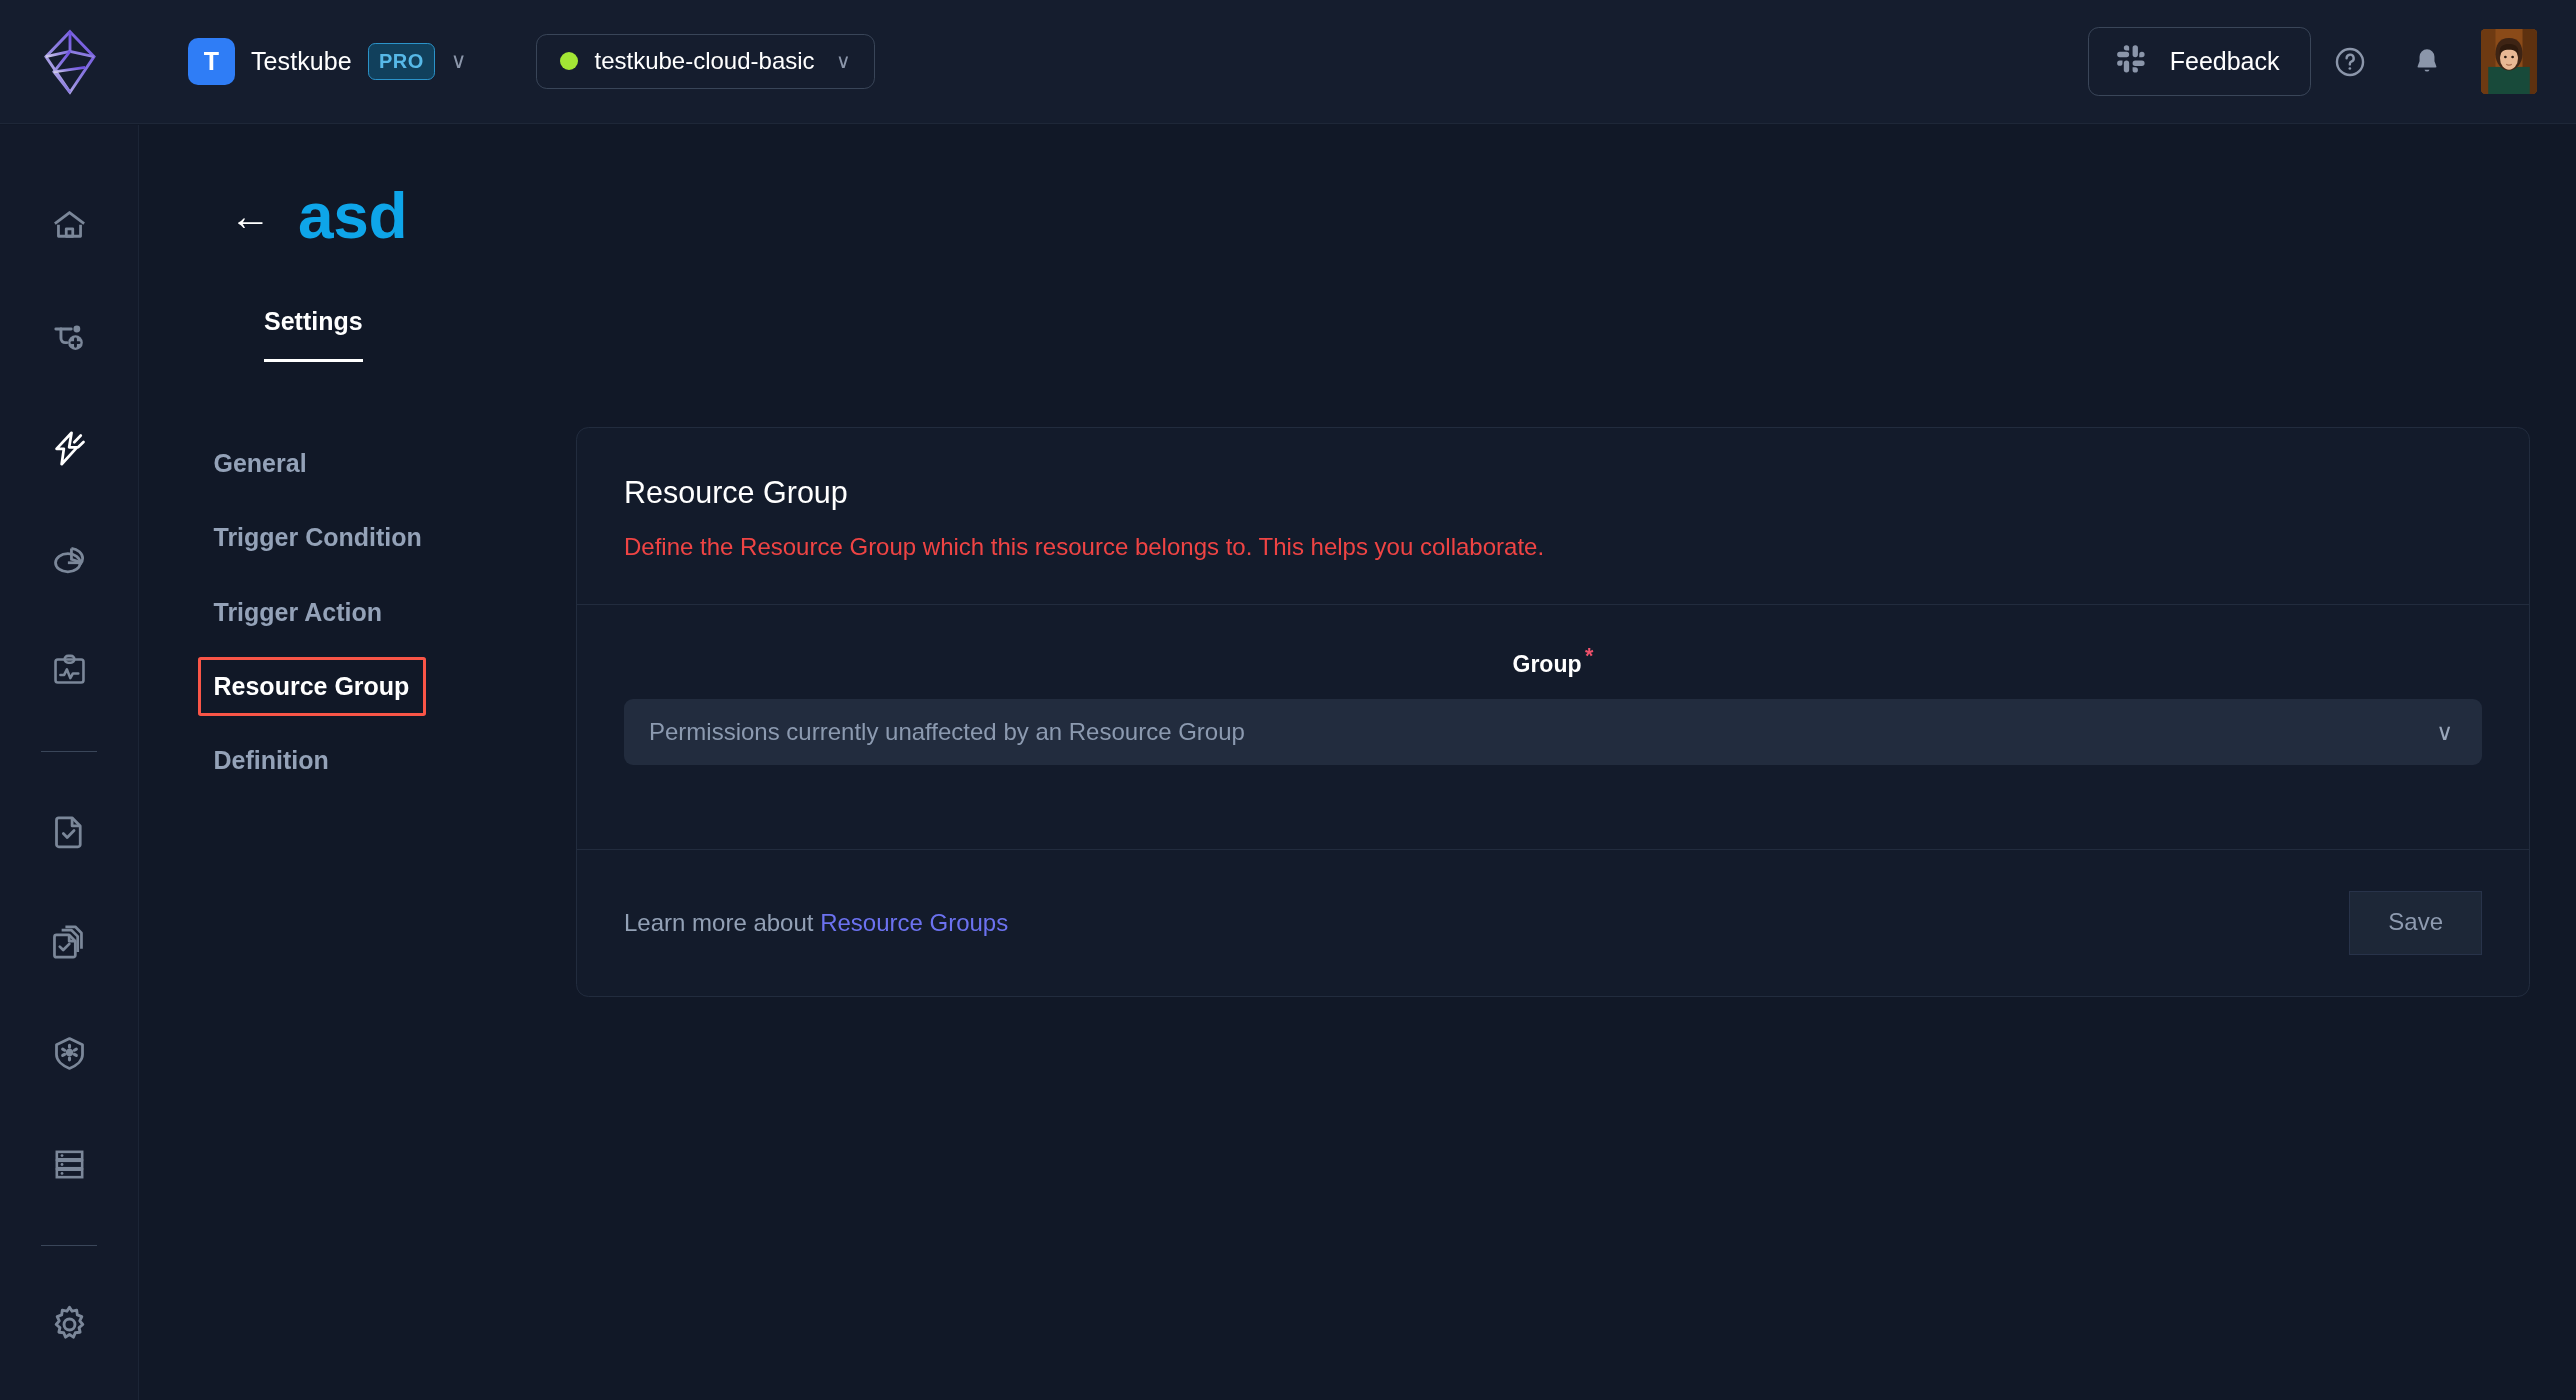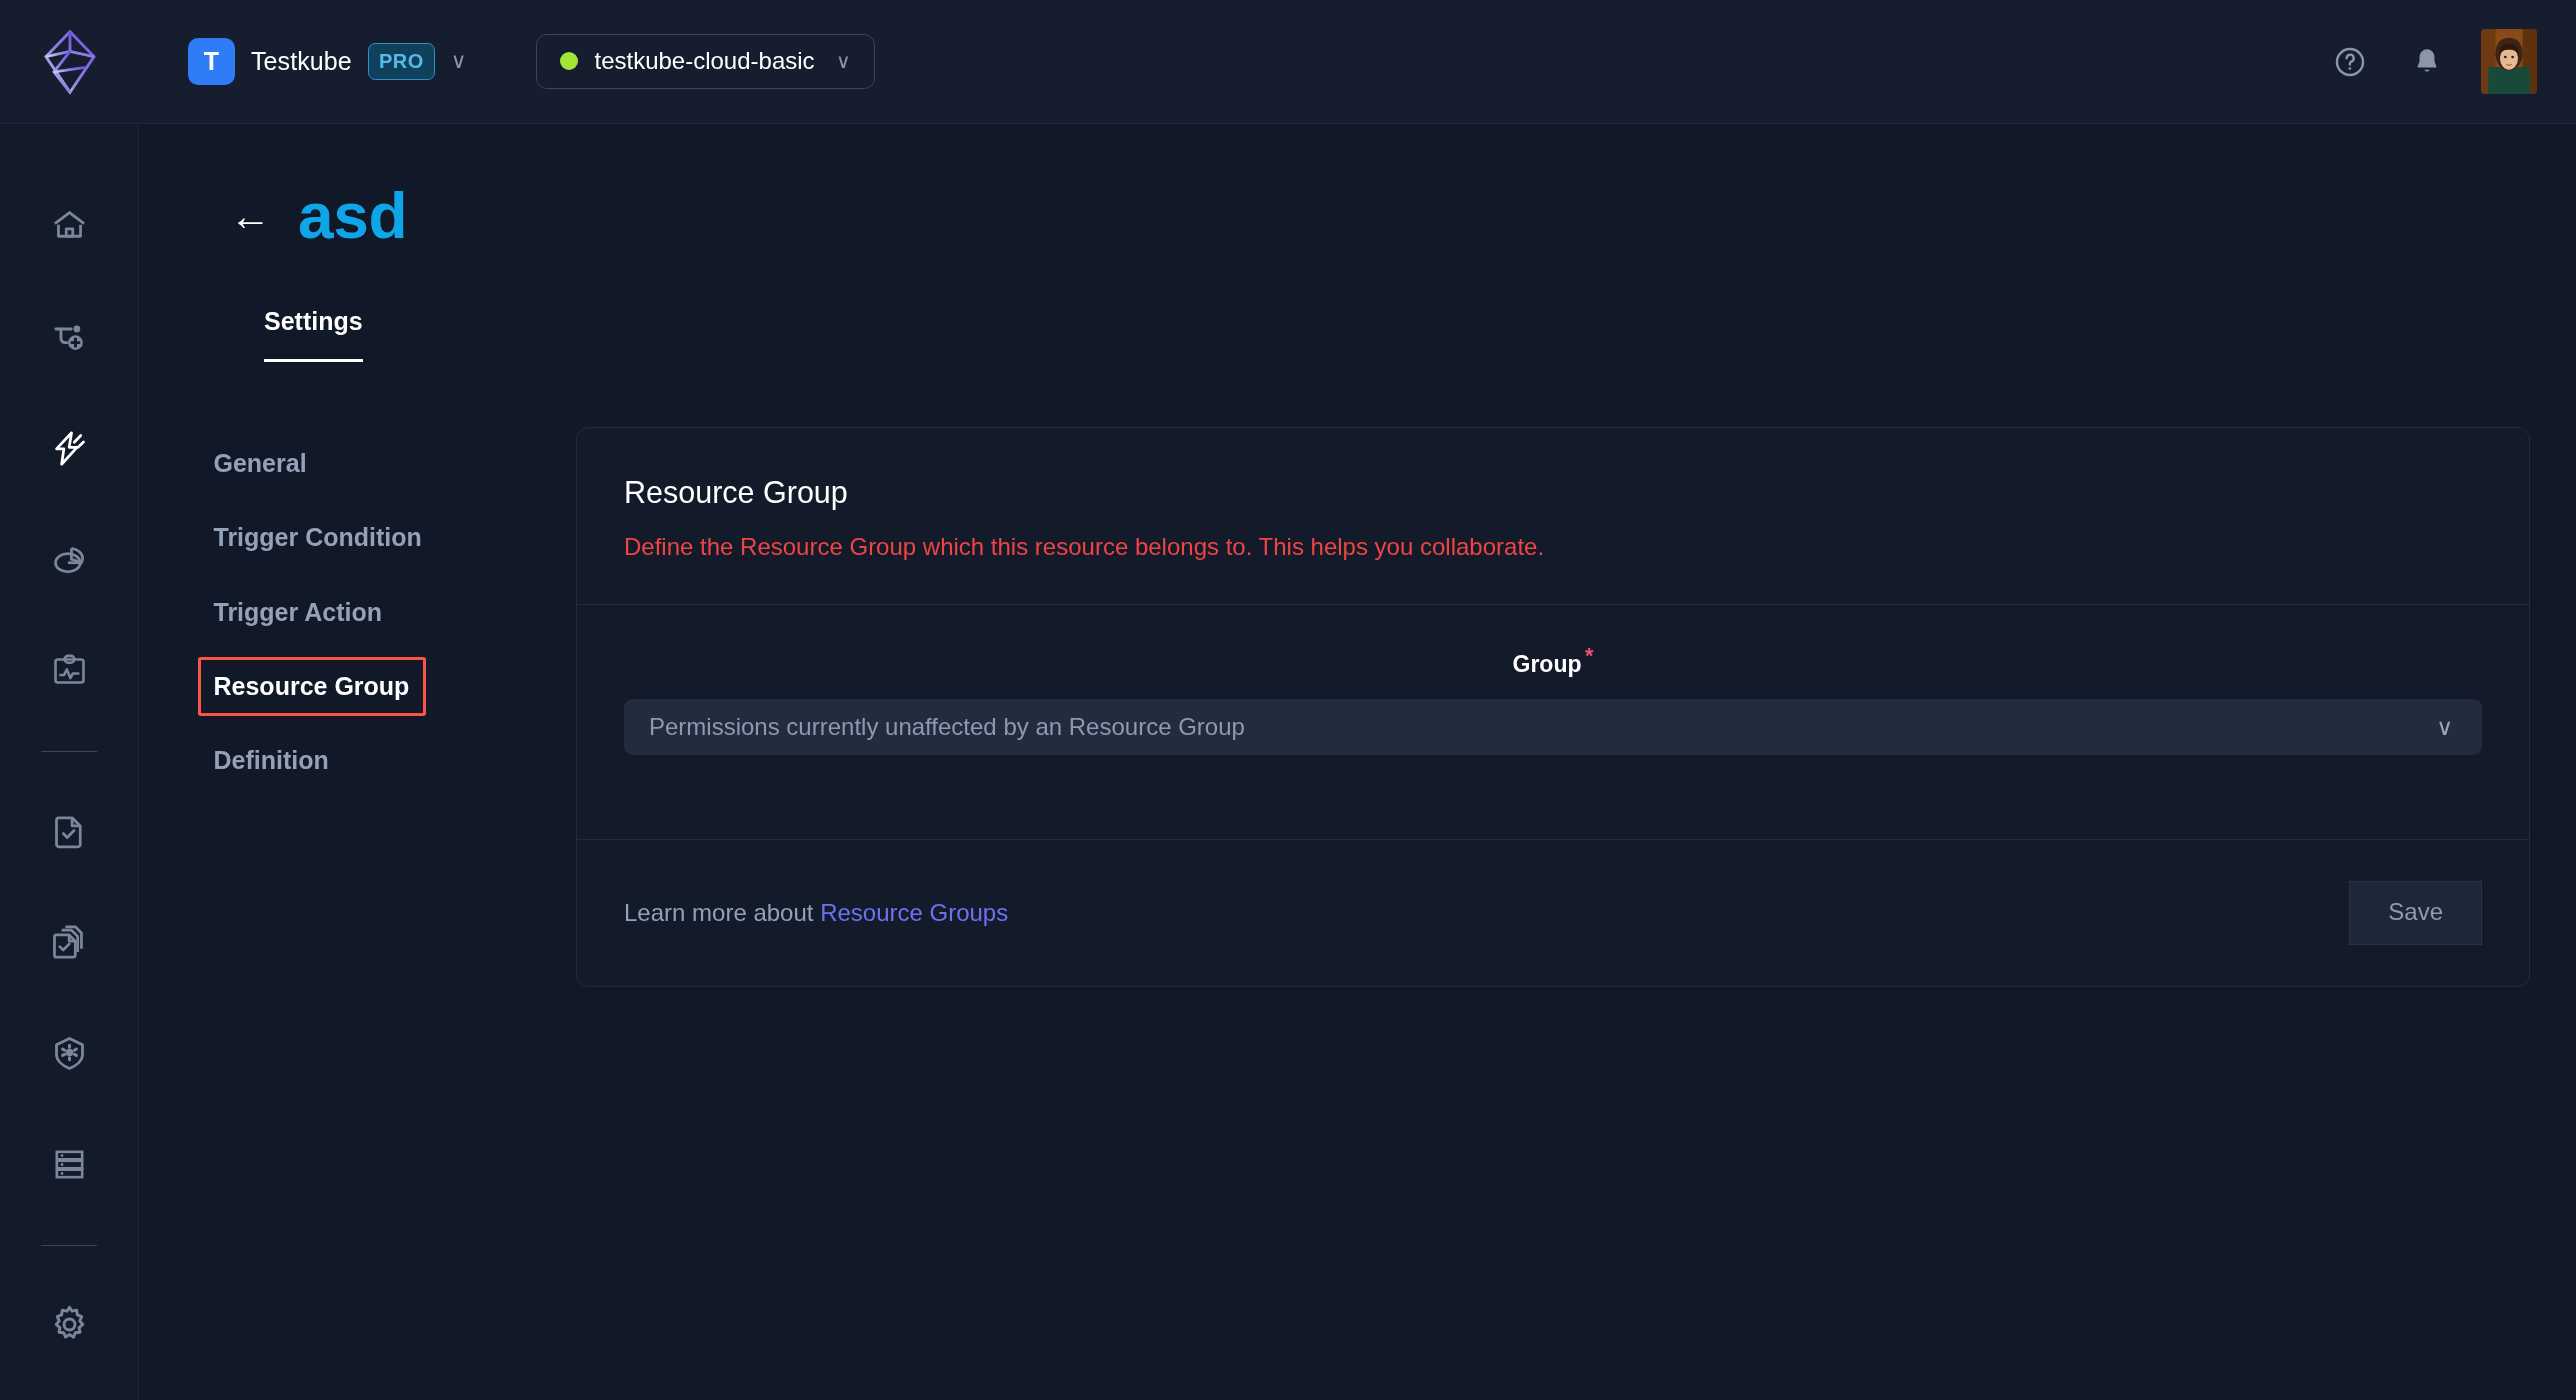--- a/index.html
+++ b/index.html
@@ -278,21 +278,21 @@
     margin-bottom: 21.5px;
     text-align: center;
   }
   .req-star {
     color: #f0516b;
     font-size: 21.5px;
     margin-left: 3.6px;
     vertical-align: super;
   }
   .select-box {
-    height: 56px;
+    height: 66px;
     background: #222c3e;
     border-radius: 9px;
     display: flex;
     align-items: center;
     padding: 0 29px 0 25px;
     cursor: pointer;
   }
   .select-value {
     color: #8c9ab0;
     font-size: 24px;
@@ -359,20 +359,31 @@
     </div>
 
     <div class="env-pill">
       <span class="env-dot"></span>
       <span class="env-name">testkube-cloud-basic</span>
       <span class="env-chev">∨</span>
     </div>
 
     <div class="topbar-right">
 
+      <div class="feedback-btn">
+        <span>
+          <svg width="30.5" height="30.5" viewBox="0 0 24 24" fill="#8b96aa">
+            <path d="M5.1 15.1a2.1 2.1 0 1 1-2.1-2.1h2.1v2.1zm1.05 0a2.1 2.1 0 0 1 4.2 0v5.25a2.1 2.1 0 1 1-4.2 0v-5.25z"></path>
+            <path d="M8.25 5.1a2.1 2.1 0 1 1 2.1-2.1v2.1h-2.1zm0 1.05a2.1 2.1 0 1 1 0 4.2H3a2.1 2.1 0 1 1 0-4.2h5.25z"></path>
+            <path d="M18.3 8.25a2.1 2.1 0 1 1 2.1 2.1h-2.1v-2.1zm-1.05 0a2.1 2.1 0 0 1-4.2 0V3a2.1 2.1 0 1 1 4.2 0v5.25z"></path>
+            <path d="M15.15 18.3a2.1 2.1 0 1 1-2.1 2.1v-2.1h2.1zm0-1.05a2.1 2.1 0 1 1 0-4.2h5.25a2.1 2.1 0 1 1 0 4.2h-5.25z"></path>
+          </svg>
+        </span>
+        <span class="lbl">Feedback</span>
+      </div>
 
       <div class="icon-btn">
         <svg width="34" height="34" viewBox="0 0 24 24" fill="none" stroke="#8b96aa" stroke-width="1.7">
           <circle cx="12" cy="12" r="9.2"></circle>
           <path d="M9.6 9.3a2.5 2.5 0 1 1 3.3 2.4c-.7.3-1 .8-1 1.6v.4" stroke-linecap="round"></path>
           <circle cx="11.9" cy="16.6" r="0.95" fill="#8b96aa" stroke="none"></circle>
         </svg>
       </div>
 
       <div class="icon-btn">

